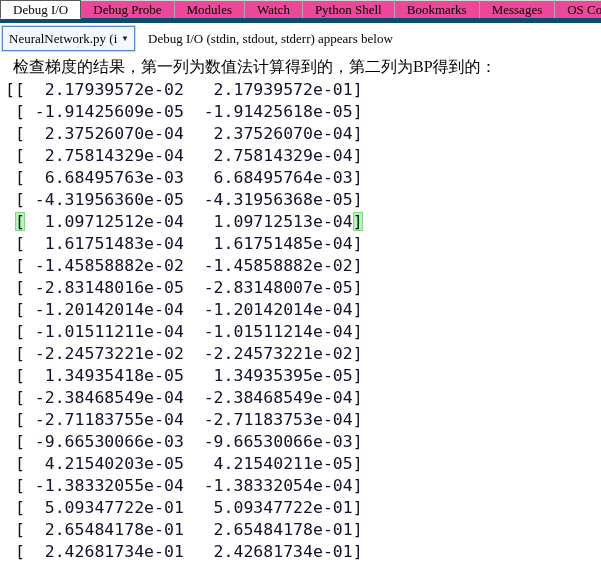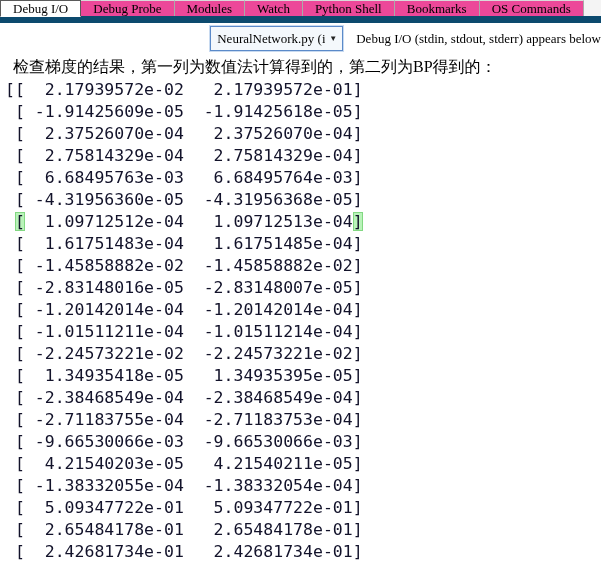--- a/index.html
+++ b/index.html
@@ -6,21 +6,21 @@
   html, body { width: 601px; height: 584px; overflow: hidden; background: #ffffff; }
   body { font-family: "Liberation Serif", serif; }
 
   .window { width: 601px; height: 584px; background: #ffffff; overflow: hidden; position: relative; }
 
   
   .tabbar {
     display: flex;
     height: 23px;
     align-items: stretch;
-    border-bottom: 7px solid #0c4a6e;
+    border-bottom: 5px solid #0c4a6e;
     background: #f4f4f4;
     white-space: nowrap;
   }
   .tab {
     display: flex;
     align-items: center;
     padding: 0 12px;
     font-size: 13px;
     color: #000000;
     background: #ec4899;
@@ -38,21 +38,20 @@
     z-index: 2;
   }
 
   
   .toolbar {
     display: flex;
     align-items: center;
     height: 31px;
     background: #ffffff;
     padding-left: 2px;
-    justify-content: flex-end;
   }
   .process-dropdown {
     display: flex;
     align-items: center;
     justify-content: space-between;
     width: 133px;
     height: 25px;
     border: 1px solid #5b8ac9;
     outline: 1px solid #c8daf0;
     background: #f4f8fc;
@@ -112,20 +111,23 @@
     <div class="tab">
       <span>Watch</span>
     </div>
     <div class="tab">
       <span>Python Shell</span>
     </div>
     <div class="tab">
       <span>Bookmarks</span>
     </div>
     <div class="tab">
+      <span>Messages</span>
+    </div>
+    <div class="tab">
       <span>OS Commands</span>
     </div>
   </div>
 
   <div class="toolbar">
     <div class="process-dropdown">
       <span class="dd-label">NeuralNetwork.py (i</span>
       <span class="dd-arrow">▼</span>
     </div>
     <span class="io-description">Debug I/O (stdin, stdout, stderr) appears below</span>

